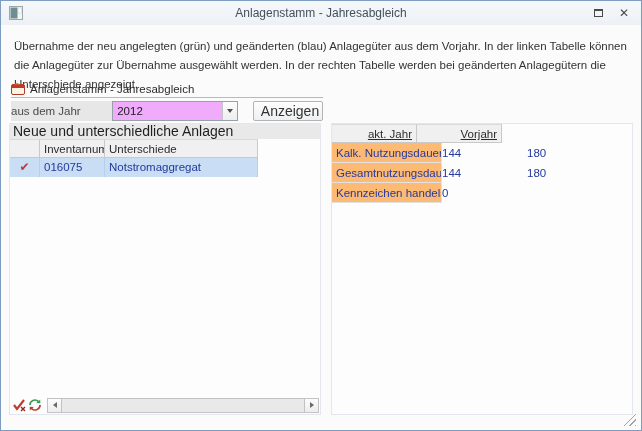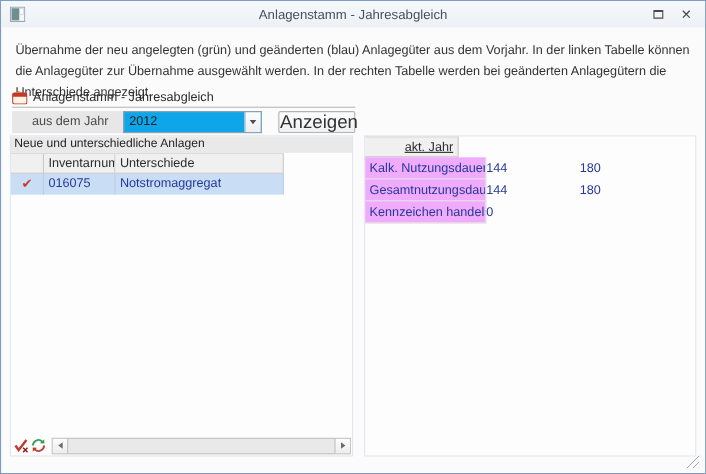--- a/index.html
+++ b/index.html
@@ -23,57 +23,57 @@
   .btn-max { width:9px; height:8px; border:1px solid #4a4a4a; border-top-width:2px; cursor:default; }
   .btn-close { font-size:12px; color:#4a4a4a; line-height:1; cursor:default; }
   
   .desc { position:absolute; top:36px; left:13px; width:616px; line-height:1.65; color:#333; }
   
   .group { position:absolute; top:80px; left:10px; width:312px; }
   .group-head { display:flex; align-items:center; gap:5px; height:17px;
     border-bottom:1px solid #b9b9b9; padding-bottom:1px; color:#2b2b2b; }
   .group-head svg { width:14px; height:13px; }
   .group-row { margin-top:3px; display:flex; align-items:center; height:20px; }
-  .year-label { width:103px; height:20px; line-height:20px; padding-left:18px;
+  .year-label { width:103px; height:20px; line-height:20px; padding-left:0;
     background:var(--label-bg,#e7e7e7); color:#4a4a4a; }
-  .combo { width:128px; height:20px; background:#0ea5e9; border:1px solid #98a0a8;
+  .combo { width:128px; height:20px; background:#f0abfc; border:1px solid #98a0a8;
     display:flex; align-items:center; position:relative; cursor:default; }
   .combo-val { flex:1; padding-left:4px; color:#222; }
   .combo-btn { width:15px; height:18px; border-left:1px solid #c3c7cc;
     background:linear-gradient(#fcfcfc,#eceef0); display:flex; align-items:center; justify-content:center; }
   .tri-down { width:0; height:0; border-left:3.5px solid transparent;
     border-right:3.5px solid transparent; border-top:4px solid #4a5056; }
   .show-btn { margin-left:15px; width:70px; height:20px; display:flex; align-items:center;
     justify-content:center; gap:4px; border:1px solid #b3b3b3; border-radius:2px;
-    background:linear-gradient(#fdfdfd,#eef0f2); font-family:inherit; font-size:17px; color:#333; cursor:default; }
+    background:linear-gradient(#fdfdfd,#eef0f2); font-family:inherit; font-size:14px; color:#333; cursor:default; }
   .show-btn svg { width:13px; height:13px; }
   
   .panel { position:absolute; top:122px; height:292px; background:#fdfdfe;
     border:1px solid #e3e6ec; }
   .panel.left { left:8px; width:312px; }
   .panel.right { left:330px; width:302px; }
-  .ptitle { height:15px; background:var(--panel-title-bg,#e9e9e9); font-size:11px;
+  .ptitle { height:15px; background:var(--panel-title-bg,#e9e9e9); font-size:14px;
     line-height:15px; padding-left:3px; color:#1f1f1f; }
   .grid-head { display:flex; }
   .hcell { height:19px; line-height:18px; padding:0 4px;
     background:var(--header-bg,#f0f0f0); border-right:1px solid #c9c9c9;
     border-bottom:1px solid #c9c9c9; border-top:1px solid #dadada; color:#2b2b2b;
     white-space:nowrap; overflow:hidden; cursor:default; }
   
   .lc1 { width:30px; } .lc2 { width:65px; } .lc3 { width:153px; }
   .lrow { display:flex; width:248px; height:19px;
     background:var(--selection-bg,#c9def5); color:var(--grid-text,#24399b); cursor:default; }
   .lrow .cell { line-height:19px; padding:0 4px; border-right:1px solid #b9cfe8;
     white-space:nowrap; overflow:hidden; }
   .check-cell { text-align:center; color:var(--check-red,#c23b2e); font-size:12px; padding:0 !important; }
   
   .rc1 { width:110px; } .rc2 { width:85px; } .rc3 { width:85px; }
   .num { text-align:right;text-decoration:underline; }
   .rrow { display:flex; height:20px; color:var(--grid-text,#24399b); cursor:default; }
-  .rrow .vcell { width:110px; background:#f0abfc; line-height:20px; padding-left:4px;
+  .rrow .vcell { width:110px; background:#fdba74; line-height:20px; padding-left:4px;
     border-bottom:1px solid #e2e2e2; border-right:1px solid #e2e2e2;
     white-space:nowrap; overflow:hidden; }
   .rrow .ncell { width:85px; line-height:20px; padding-right:8px; text-align:left; }
   
   .bottombar { position:absolute; bottom:1px; left:2px; right:1px; height:16px;
     display:flex; align-items:center; gap:2px; background:#fdfdfe; }
   .tool-icon { width:14px; height:14px; flex:0 0 auto; cursor:default; }
   .scrollbar { flex:1; height:15px; display:flex; border:1px solid #c2c2c2;
     background:#e9e9e9; margin-left:3px; }
   .sb-btn { width:14px; height:13px; background:linear-gradient(#fcfcfc,#ededed);
@@ -166,20 +166,21 @@
         <div class="sb-btn r">
             <span class="tri-right"></span>
           </div>
       </div>
     </div>
   </div>
 
   <div class="panel right">
     <div class="grid-head">
       <div class="hcell rc2 num">akt. Jahr</div>
+      <div class="hcell rc3 num">Vorjahr</div>
     </div>
     <div class="rrow">
       <div class="vcell">Kalk. Nutzungsdauer</div>
       <div class="ncell">144</div>
       <div class="ncell">180</div>
     </div>
     <div class="rrow">
       <div class="vcell">Gesamtnutzungsdauer ha...</div>
       <div class="ncell">144</div>
       <div class="ncell">180</div>

